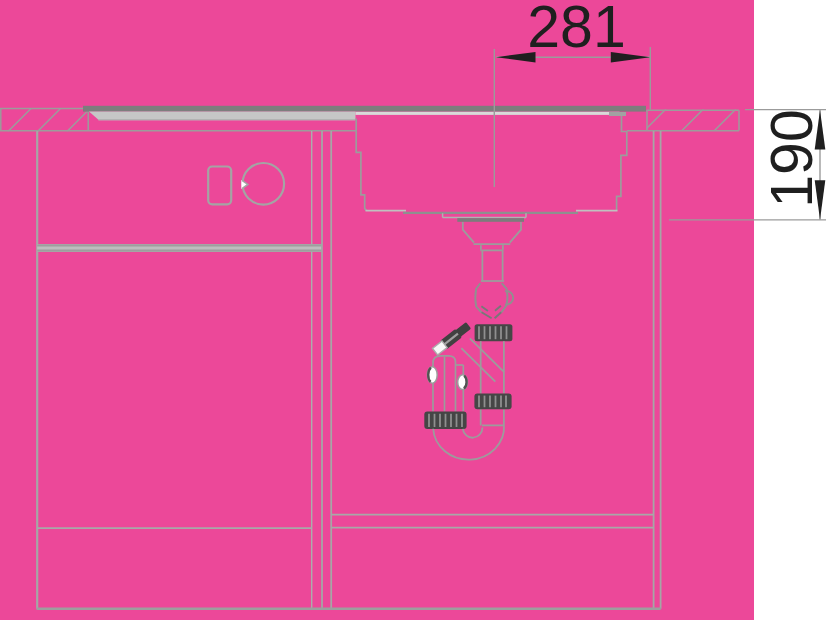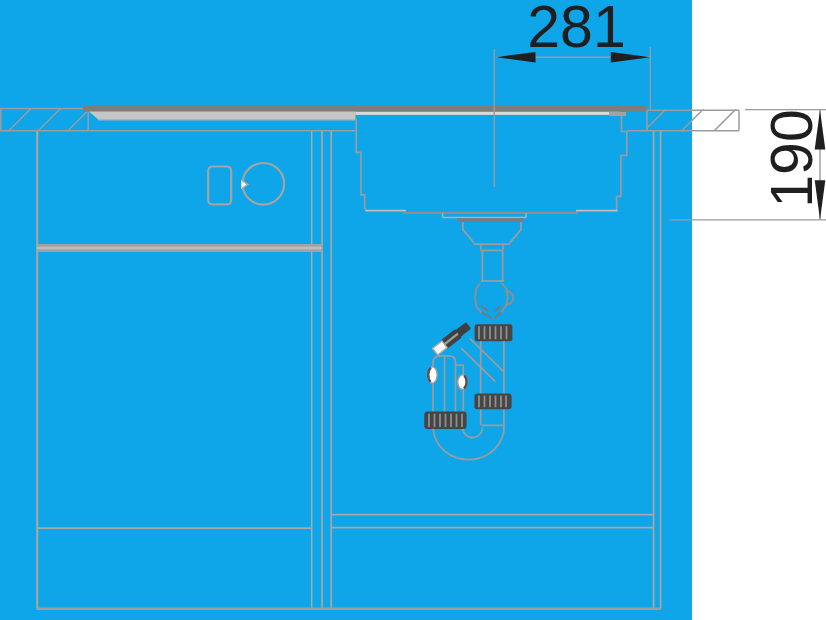--- a/index.html
+++ b/index.html
@@ -1,16 +1,16 @@
 <!DOCTYPE html>
 <html><head>
 <meta charset="utf-8">
 <style>
 html,body{margin:0;padding:0;background:#ffffff;width:826px;height:620px;overflow:hidden}
-#c{position:relative;width:692px;height:620px;background:#0ea5e9}
+#c{position:relative;width:754px;height:620px;background:#ec4899}
 svg{position:absolute;left:0;top:0;filter:blur(0.6px)}
 text{font-family:"Liberation Sans",sans-serif;fill:#1f1f1f}
 </style>
 </head>
 <body>
 <div id="c">
 <svg width="826" height="620" viewBox="0 0 826 620">
 <defs>
 <clipPath id="ctl">
           <rect x="0" y="107.8" width="88.5" height="23.6"></rect>

